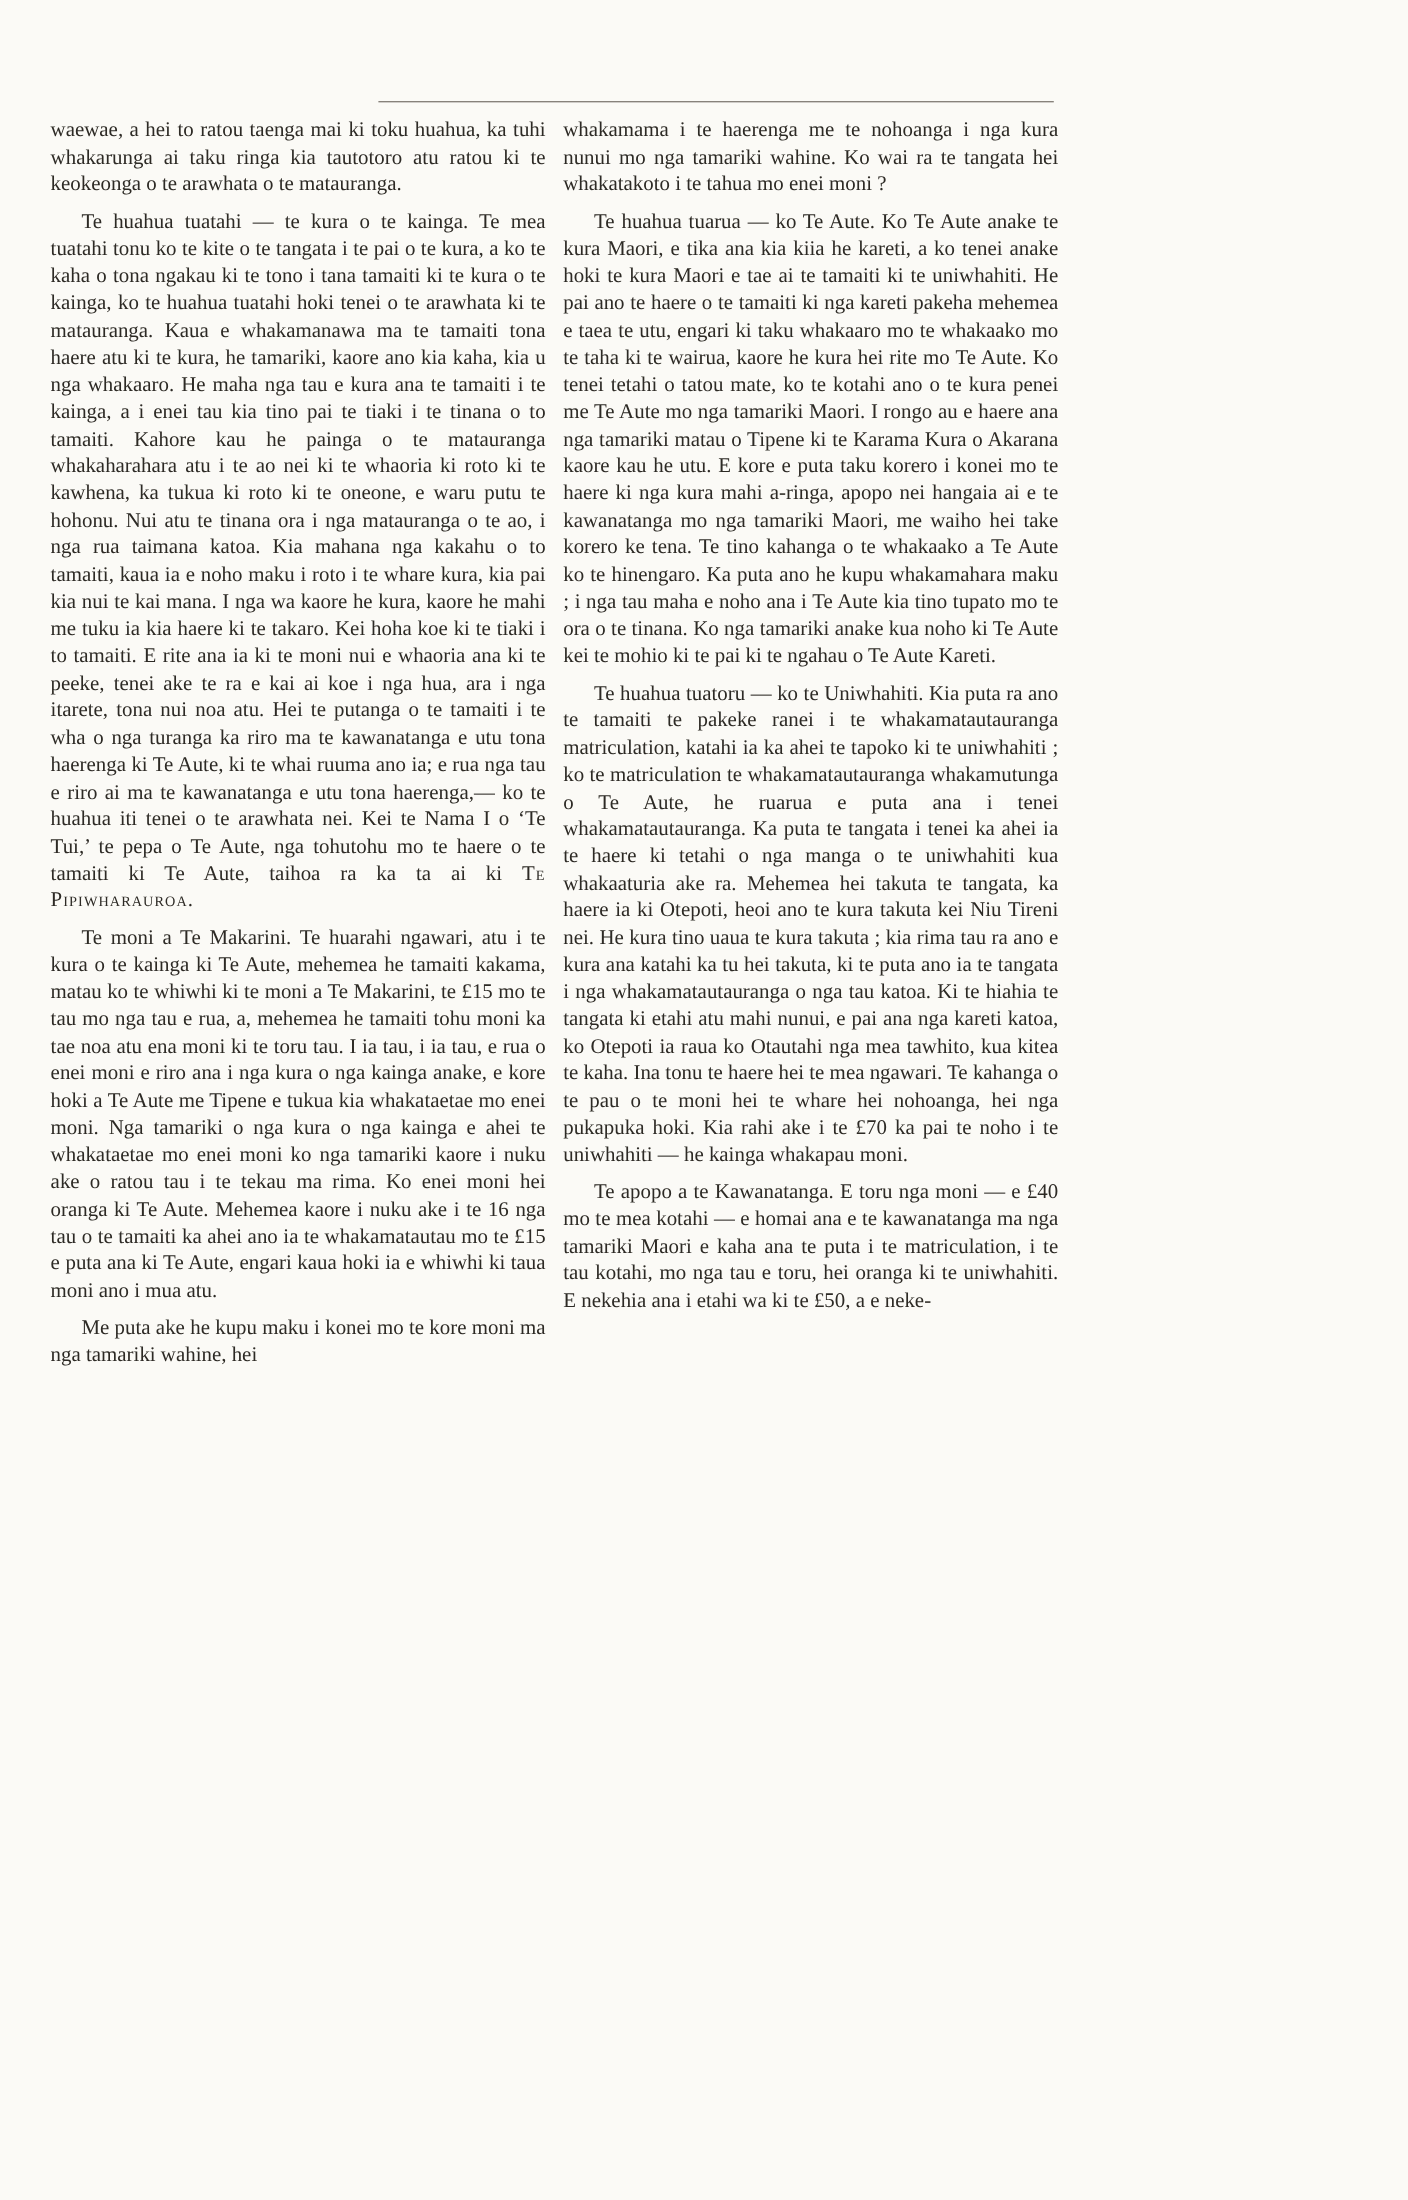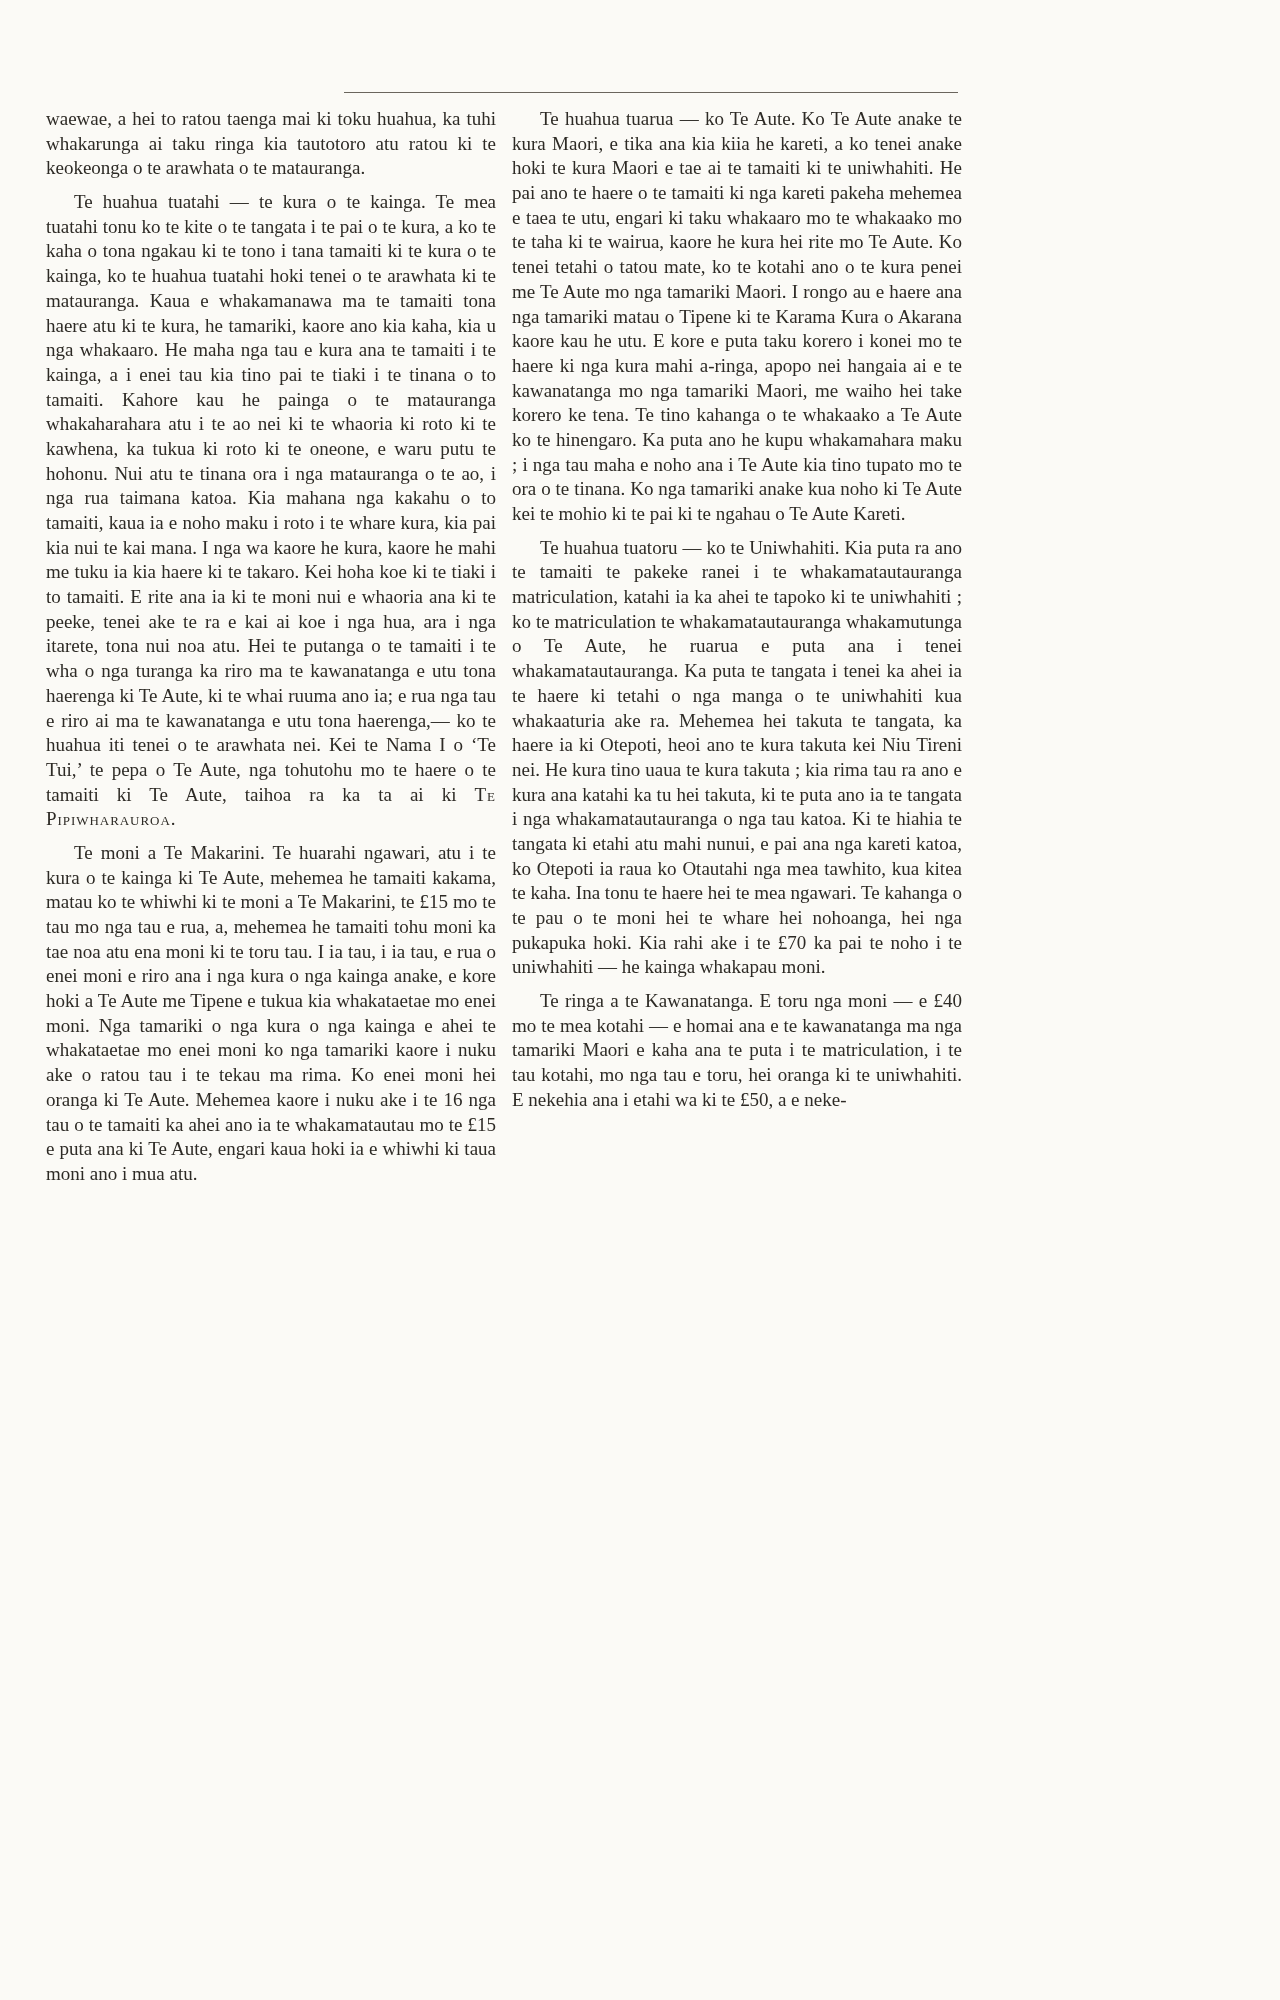--- a/index.html
+++ b/index.html
@@ -78,21 +78,23 @@
 <div class="content">
 
 
   <hr class="header-rule">
 
   <main class="columns">
     <section class="col">
         <p class="noindent"><span>waewae, a hei to ratou taenga mai ki toku huahua, ka tuhi whakarunga ai taku ringa kia tautotoro atu ratou ki te keokeonga o te arawhata o te matauranga.</span></p>
         <p><span class="i">Te huahua tuatahi — te kura o te kainga.</span><span>  Te mea tuatahi tonu ko te kite o te tangata i te pai o te kura, a ko te kaha o tona ngakau ki te tono i tana tamaiti ki te kura o te kainga, ko te huahua tuatahi hoki tenei o te arawhata ki te matauranga.  Kaua e whakamanawa ma te tamaiti tona haere atu ki te kura, he tamariki, kaore ano kia kaha, kia u nga whakaaro. He maha nga tau e kura ana te tamaiti i te kainga, a i enei tau </span><span class="i">kia tino pai te tiaki i te tinana o to tamaiti.</span><span>  Kahore kau he painga o te matauranga whakaharahara atu i te ao nei ki te whaoria ki roto ki te kawhena, ka tukua ki roto ki te oneone, e waru putu te hohonu. Nui atu te tinana ora i nga matauranga o te ao, i nga rua taimana katoa.  Kia mahana nga kakahu o to tamaiti, </span><span class="i">kaua ia e noho maku i roto i te whare kura</span><span>, kia pai kia nui te kai mana. I nga wa kaore he kura, kaore he mahi me tuku ia kia haere ki te takaro.  Kei hoha koe ki te tiaki i to tamaiti. E rite ana ia ki te moni nui e whaoria ana ki te peeke, tenei ake te ra e kai ai koe i nga hua, ara i nga </span><span class="i">itarete</span><span>, tona nui noa atu. Hei te putanga o te tamaiti i te wha o nga turanga ka riro ma te kawanatanga e utu tona haerenga ki Te Aute, ki te whai ruuma ano ia; e rua nga tau e riro ai ma te kawanatanga e utu tona haerenga,— ko te huahua iti tenei o te arawhata nei.  Kei te Nama I o ‘Te Tui,’ te pepa o Te Aute, nga tohutohu mo te haere o te tamaiti ki Te Aute, taihoa ra ka ta ai ki </span><span class="sc">Te Pipiwharauroa</span><span>.</span></p>
         <p><span class="i">Te moni a Te Makarini.</span><span>  Te huarahi ngawari, atu i te kura o te kainga ki Te Aute, mehemea he tamaiti kakama, matau ko te whiwhi ki te moni a Te Makarini, te £15 mo te tau mo nga tau e rua, a, mehemea he tamaiti tohu moni ka tae noa atu ena moni ki te toru tau.  I ia tau, i ia tau, e rua o enei moni e riro ana i nga kura o nga kainga anake, e kore hoki a Te Aute me Tipene e tukua kia whakataetae mo enei moni.  Nga tamariki o nga kura o nga kainga e ahei te whakataetae mo enei moni ko nga tamariki kaore i nuku ake o ratou tau i te tekau ma rima.  Ko enei moni hei oranga ki Te Aute.  Mehemea kaore i nuku ake i te 16 nga tau o te tamaiti ka ahei ano ia te whakamatautau mo te £15 e puta ana ki Te Aute, engari kaua hoki ia e whiwhi ki taua moni ano i mua atu.</span></p>
+        <p><span>Me puta ake he kupu maku i konei mo te kore moni ma nga tamariki wahine, hei</span></p>
       </section>
     <section class="col">
+        <p class="noindent"><span>whakamama i te haerenga me te nohoanga i nga kura nunui mo nga tamariki wahine.  Ko wai ra te tangata hei whakatakoto i te tahua mo enei moni ?</span></p>
         <p><span class="i">Te huahua tuarua — ko Te Aute.</span><span>  Ko Te Aute anake te kura Maori, e tika ana kia kiia he kareti, a ko tenei anake hoki te kura Maori e tae ai te tamaiti ki te uniwhahiti.  He pai ano te haere o te tamaiti ki nga kareti pakeha mehemea e taea te utu, engari ki taku whakaaro mo te whakaako mo te taha ki te wairua, kaore he kura hei rite mo Te Aute. Ko tenei tetahi o tatou mate, ko te kotahi ano o te kura penei me Te Aute mo nga tamariki Maori.  I rongo au e haere ana nga tamariki matau o Tipene ki te Karama Kura o Akarana kaore kau he utu.  E kore e puta taku korero i konei mo te haere ki nga kura mahi a-ringa, apopo nei hangaia ai e te kawanatanga mo nga tamariki Maori, me waiho hei take korero ke tena.  Te tino kahanga o te whakaako a Te Aute ko te hinengaro.  Ka puta ano he kupu whakamahara maku ; i nga tau maha e noho ana i Te Aute kia tino tupato mo te ora o te tinana.  Ko nga tamariki anake kua noho ki Te Aute kei te mohio ki te pai ki te ngahau o Te Aute Kareti.</span></p>
         <p><span class="i">Te huahua tuatoru — ko te Uniwhahiti.</span><span>  Kia puta ra ano te tamaiti te pakeke ranei i te whakamatautauranga </span><span class="i">matriculation</span><span>, katahi ia ka ahei te tapoko ki te uniwhahiti ; ko te matriculation te whakamatautauranga whakamutunga o Te Aute, he ruarua e puta ana i tenei whakamatautauranga.  Ka puta te tangata i tenei ka ahei ia te haere ki tetahi o nga manga o te uniwhahiti kua whakaaturia ake ra.  Mehemea hei takuta te tangata, ka haere ia ki Otepoti, heoi ano te kura takuta kei Niu Tireni nei.  He kura tino uaua te kura takuta ; kia rima tau ra ano e kura ana katahi ka tu hei takuta, ki te puta ano ia te tangata i nga whakamatautauranga o nga tau katoa.  Ki te hiahia te tangata ki etahi atu mahi nunui, e pai ana nga kareti katoa, ko Otepoti ia raua ko Otautahi nga mea tawhito, kua kitea te kaha.  Ina tonu te haere hei te mea ngawari.  Te kahanga o te pau o te moni hei te whare hei nohoanga, hei nga pukapuka hoki.  Kia rahi ake i te £70 ka pai te noho i te uniwhahiti — he kainga whakapau moni.</span></p>
-        <p><span class="i">Te ringa a te Kawanatanga.</span><span>  E toru nga moni — e £40 mo te mea kotahi — e homai ana e te kawanatanga ma nga tamariki Maori e kaha ana te puta i te matriculation, i te tau kotahi, mo nga tau e toru, hei oranga ki te uniwhahiti. E nekehia ana i etahi wa ki te £50, a e neke-</span></p>
+        <p><span class="i">Te apopo a te Kawanatanga.</span><span>  E toru nga moni — e £40 mo te mea kotahi — e homai ana e te kawanatanga ma nga tamariki Maori e kaha ana te puta i te matriculation, i te tau kotahi, mo nga tau e toru, hei oranga ki te uniwhahiti. E nekehia ana i etahi wa ki te £50, a e neke-</span></p>
       </section>
   </main>
 
 </div>
 
 </body></html>

